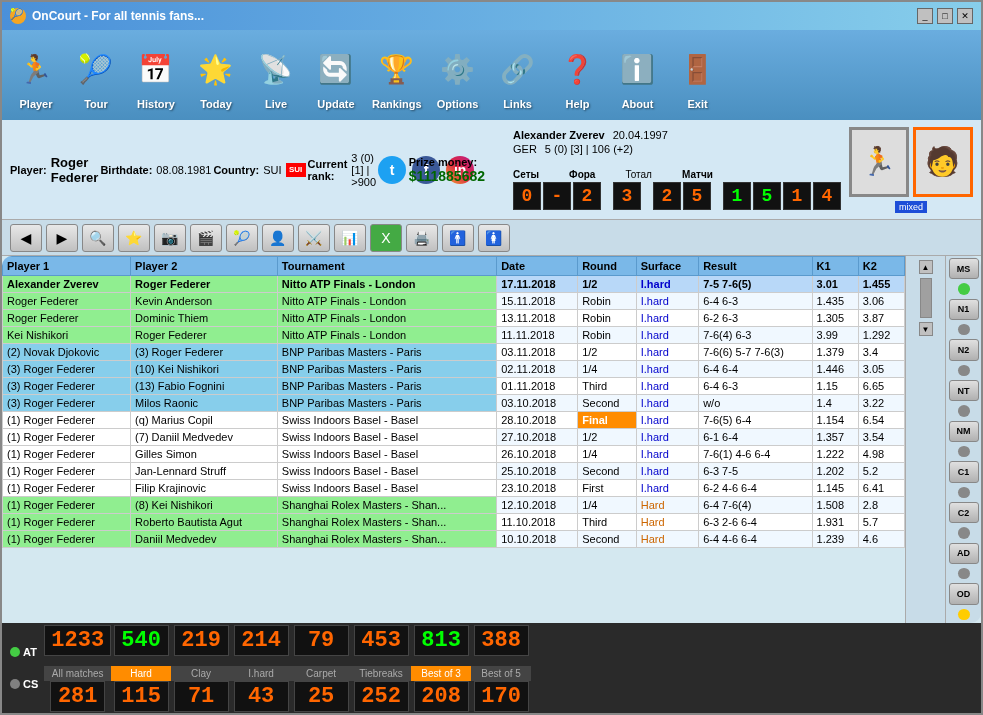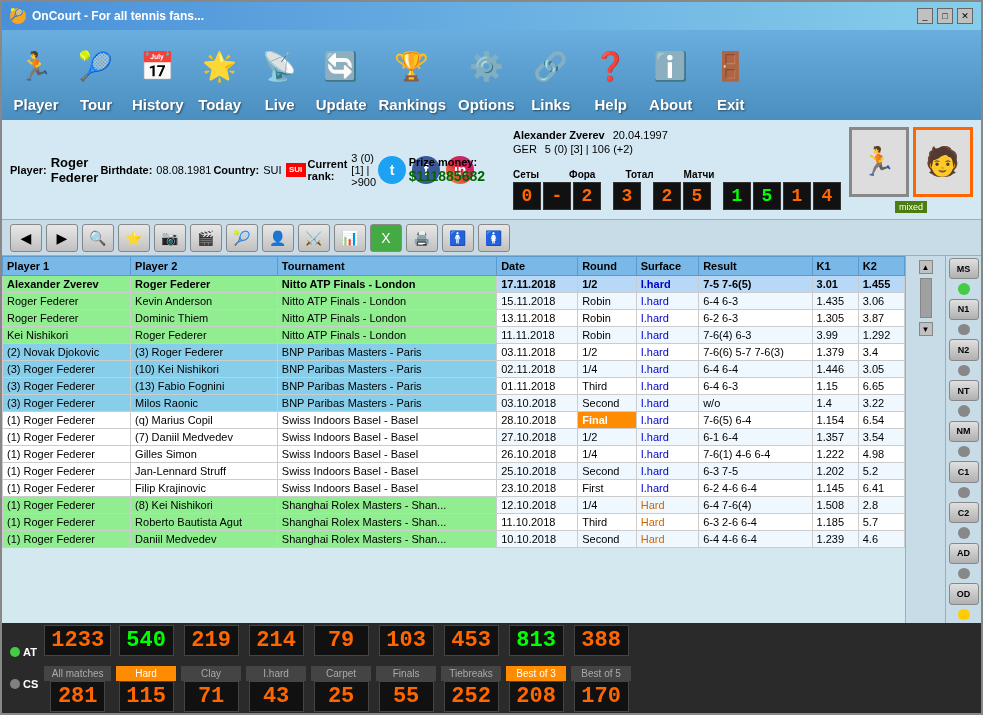--- a/index.html
+++ b/index.html
@@ -80,21 +80,21 @@
     .toolbar-icon {
       width: 48px;
       height: 58px;
       display: flex;
       align-items: center;
       justify-content: center;
       font-size: 28px;
     }
     .toolbar-label {
       color: white;
-      font-size: 15px;
+      font-size: 11px;
       font-weight: bold;
       text-shadow: 1px 1px 2px rgba(0,0,0,0.5);
     }
     .info-bar {
       background: #d4e8f4;
       padding: 4px 8px;
       display: flex;
       align-items: center;
       gap: 8px;
       height: 100px;
@@ -188,20 +188,21 @@
       display: flex;
       align-items: center;
       justify-content: center;
       font-size: 14px;
       border-radius: 3px;
     }
     .table-container {
       flex: 1;
       display: flex;
       overflow: hidden;
+      border-radius: 10px;
     }
     .main-table-area {
       flex: 1;
       overflow-y: auto;
       overflow-x: hidden;
     }
     .data-table {
       width: 100%;
       border-collapse: collapse;
       font-size: 11px;
@@ -276,21 +277,21 @@
       border: 3px solid #888;
       background: #ddd;
       display: flex;
       align-items: center;
       justify-content: center;
       font-size: 28px;
       cursor: pointer;
     }
     .avatar-box.active { border-color: #ff6600; }
     .mixed-label {
-      background: #4d7c0f;
+      background: #1d4ed8;
       color: white;
       font-size: 9px;
       padding: 1px 4px;
       text-align: center;
     }
     .bottom-stats {
       background: #2a2a2a;
       padding: 6px 8px;
       display: flex;
       gap: 6px;
@@ -470,21 +471,21 @@
         <span class="info-value">20.04.1997</span>
       </div>
       <div style="display:flex;align-items:center;gap:8px;">
         <span class="info-value">GER</span>
         <span class="info-value">5 (0) [3] | 106 (+2)</span>
       </div>
 
       <div style="display:flex;gap:30px;margin-top:12px;">
         <span style="font-size:10px;font-weight:bold;">Сеты</span>
         <span style="font-size:10px;font-weight:bold;">Фора</span>
-        <span style="font-size:10px;font-weight:bold;">Тотал</span>
+        <span style="font-size:10px;font-weight:normal;">Тотал</span>
         <span style="font-size:10px;font-weight:bold;">Матчи</span>
       </div>
 
       <div style="display:flex;gap:4px;align-items:center;">
         <div style="display:flex;gap:2px;">
           <div class="digit-box">0</div>
           <div class="digit-box">-</div>
           <div class="digit-box">2</div>
         </div>
         <div style="display:flex;gap:2px;margin-left:8px;">
@@ -701,21 +702,21 @@
               <td>2.8</td>
             </tr>
             <tr>
               <td class="tournament-shanghai">(1) Roger Federer</td>
               <td class="tournament-shanghai">Roberto Bautista Agut</td>
               <td class="tournament-shanghai">Shanghai Rolex Masters - Shan...</td>
               <td>11.10.2018</td>
               <td>Third</td>
               <td class="surface-hard">Hard</td>
               <td>6-3 2-6 6-4</td>
-              <td>1.185</td>
+              <td>1.931</td>
               <td>5.7</td>
             </tr>
             <tr>
               <td class="tournament-shanghai">(1) Roger Federer</td>
               <td class="tournament-shanghai">Daniil Medvedev</td>
               <td class="tournament-shanghai">Shanghai Rolex Masters - Shan...</td>
               <td>10.10.2018</td>
               <td>Second</td>
               <td class="surface-hard">Hard</td>
               <td>6-4 4-6 6-4</td>
@@ -758,21 +759,21 @@
     <div class="at-cs-labels">
       <div style="display:flex;align-items:center;gap:3px;">
         <span class="at-dot"></span>
         <span style="color:white;font-size:11px;font-weight:bold;">AT</span>
       </div>
       <div style="display:flex;align-items:center;gap:3px;">
         <span class="cs-dot"></span>
         <span style="color:white;font-size:11px;font-weight:bold;">CS</span>
       </div>
     </div>
-    <div id="stats-grid" style="display:flex;gap:5px;align-items:center;">
+    <div id="stats-grid" style="display:flex;align-items:center;">
     <div class="stat-box">
           <div class="stat-number">1233</div>
           <div class="stat-label">All matches</div>
           <div class="stat-number">281</div>
         </div>
         <div class="stat-box">
           <div class="stat-number green-digit">540</div>
           <div class="stat-label highlight">Hard</div>
           <div class="stat-number">115</div>
         </div>
@@ -785,25 +786,20 @@
           <div class="stat-number">214</div>
           <div class="stat-label">I.hard</div>
           <div class="stat-number">43</div>
         </div>
         <div class="stat-box">
           <div class="stat-number">79</div>
           <div class="stat-label">Carpet</div>
           <div class="stat-number">25</div>
         </div>
         <div class="stat-box">
-          <div class="stat-number">103</div>
-          <div class="stat-label">Finals</div>
-          <div class="stat-number">55</div>
-        </div>
-        <div class="stat-box">
           <div class="stat-number">453</div>
           <div class="stat-label">Tiebreaks</div>
           <div class="stat-number">252</div>
         </div>
         <div class="stat-box">
           <div class="stat-number green-digit">813</div>
           <div class="stat-label highlight">Best of 3</div>
           <div class="stat-number">208</div>
         </div>
         <div class="stat-box">

